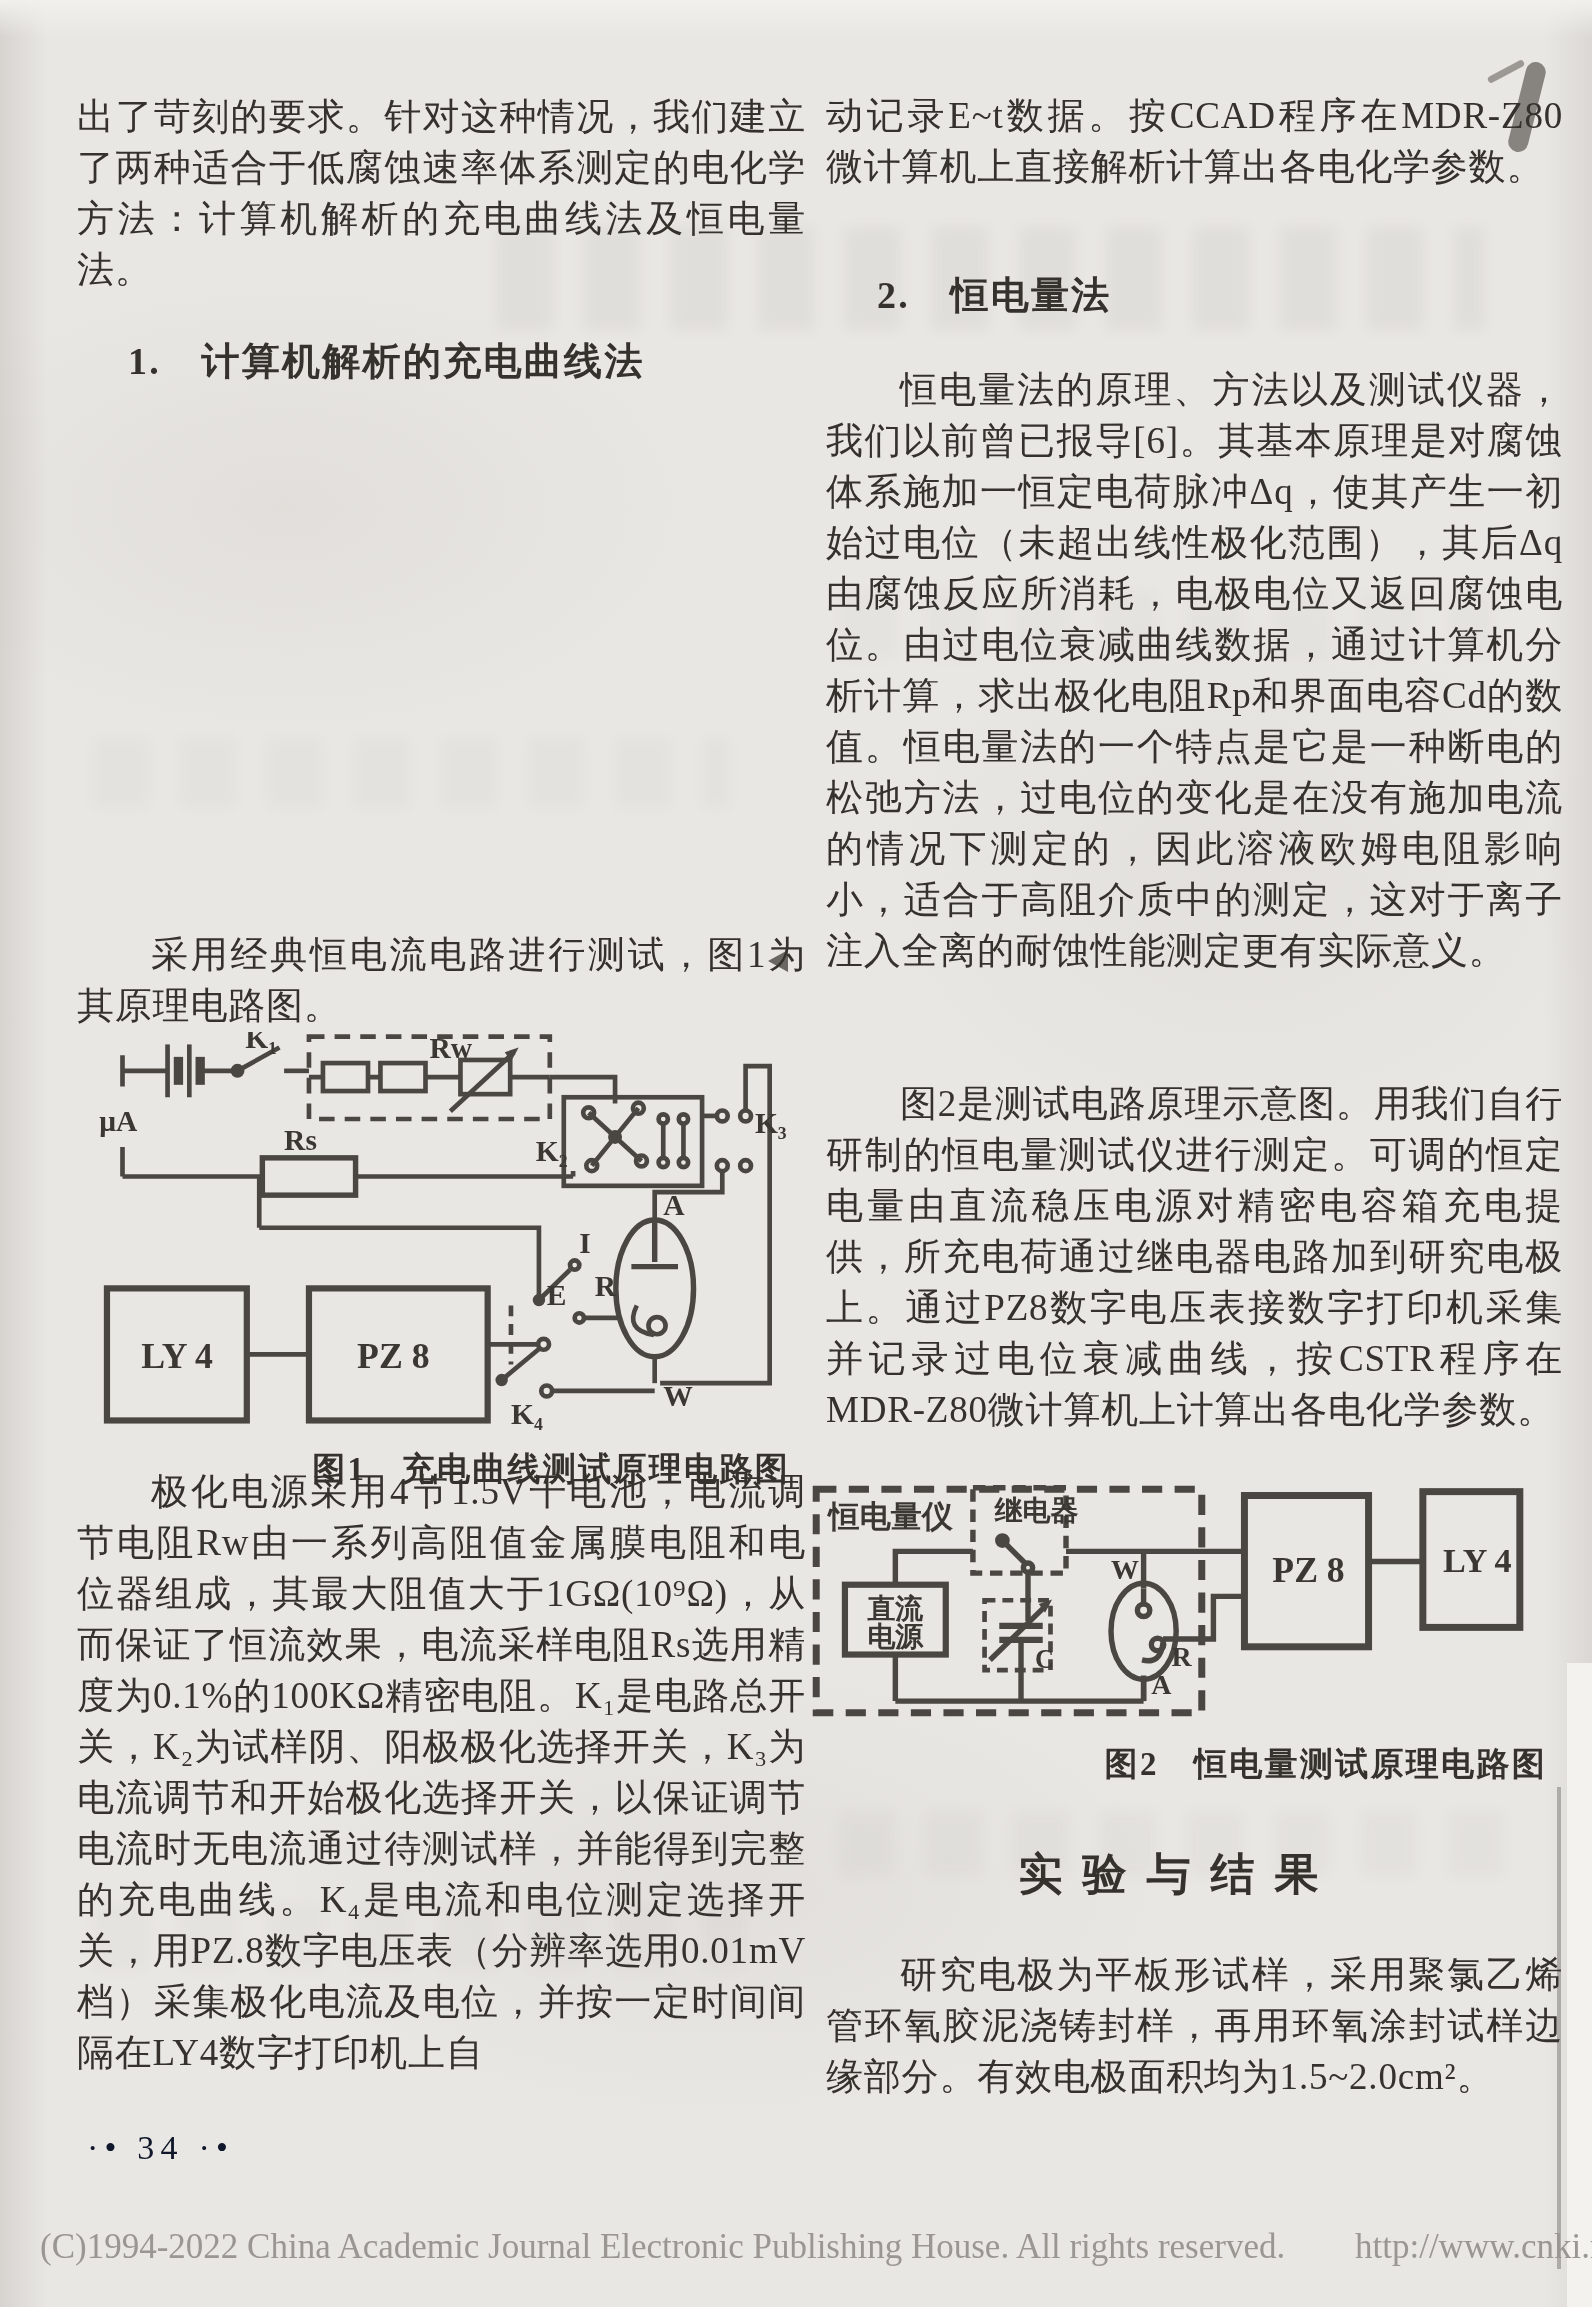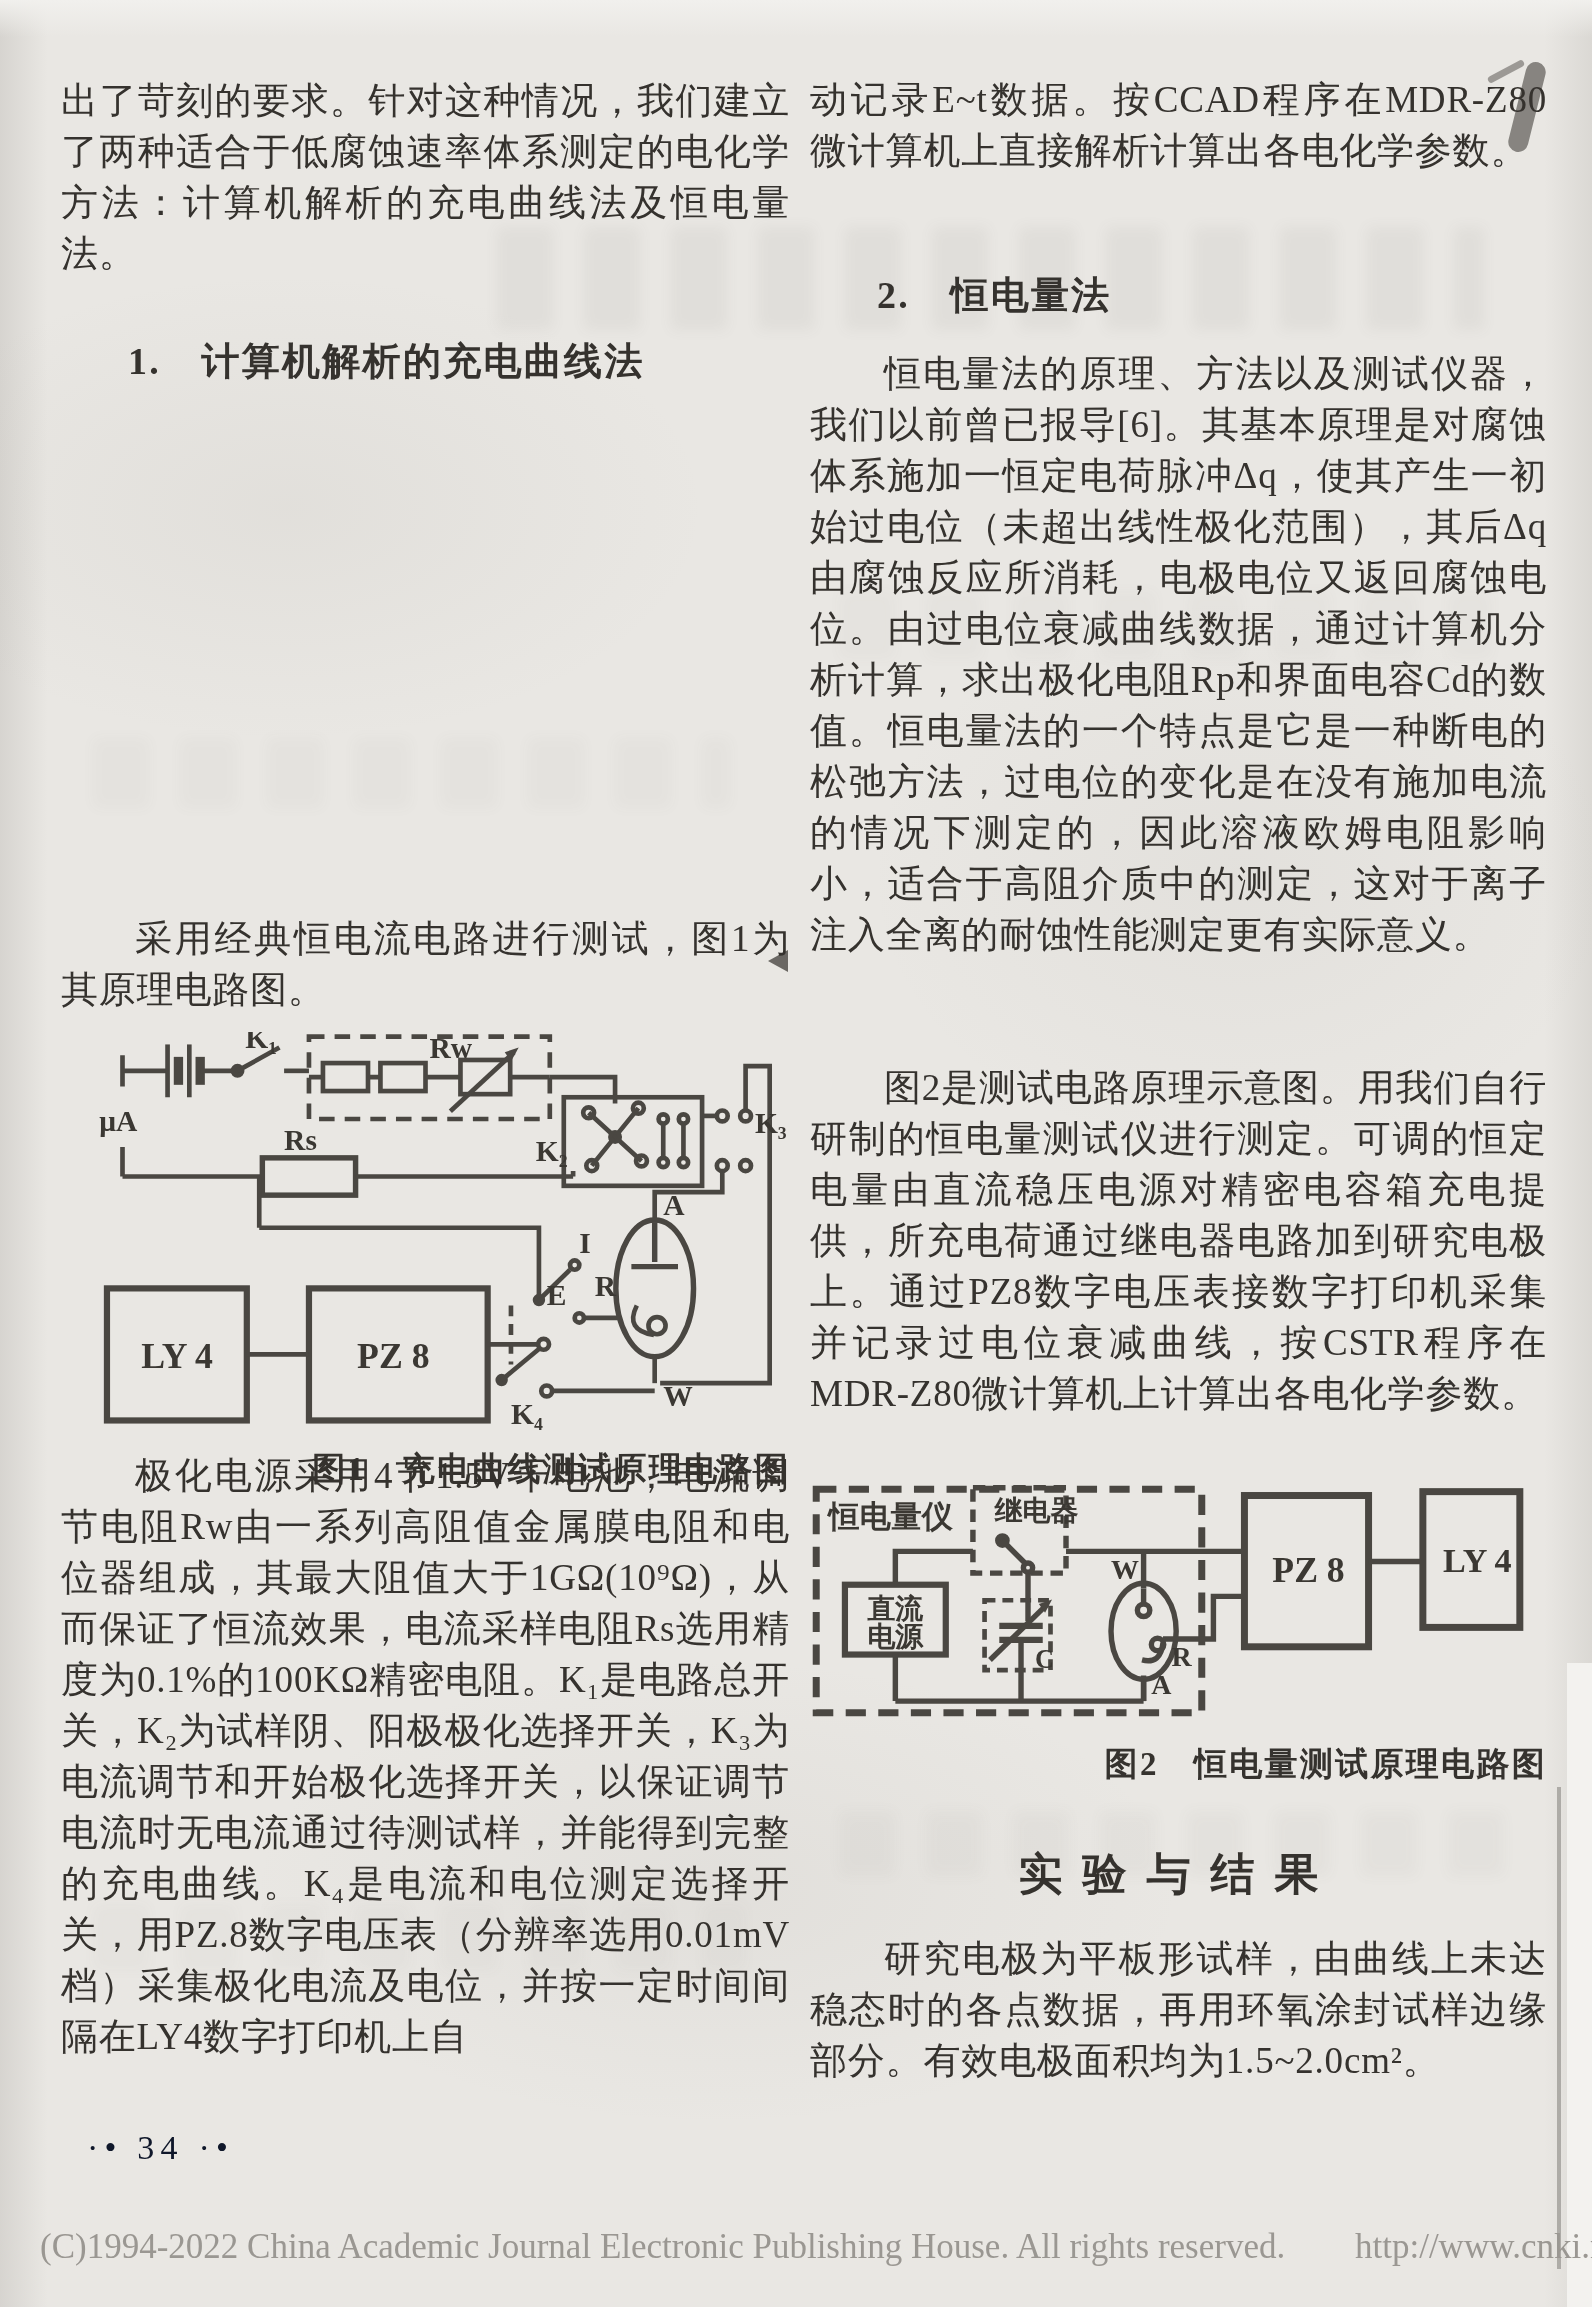--- a/index.html
+++ b/index.html
@@ -8,21 +8,21 @@
   .page::before{content:"";position:absolute;inset:0;pointer-events:none;
     background:
       radial-gradient(ellipse 699px 389px at 18% 22%, rgba(160,156,148,.10), transparent 60%),
       radial-gradient(ellipse 622px 466px at 78% 38%, rgba(150,146,140,.08), transparent 60%),
       radial-gradient(ellipse 777px 389px at 45% 82%, rgba(150,146,140,.09), transparent 60%),
       linear-gradient(90deg, rgba(130,126,120,.18), transparent 3%, transparent 97%, rgba(130,126,120,.14));}
   .col{position:absolute;top:0;height:2307px;}
   .col-left{left:61px;width:729px;}
   .col-right{left:810px;width:737px;}
   .blk{position:absolute;left:0;width:100%;}
-  p.body{font-size:37px;line-height:51px;text-align:justify;letter-spacing:0.8px;margin:0;}
+  p.body{font-size:37px;line-height:51px;text-align:justify;letter-spacing:0.8px;margin:16px;}
   .indent{text-indent:2em;}
   h2.sec{font-size:38px;font-weight:bold;margin:0;letter-spacing:2.3px;padding-left:67px;}
   .caption{font-size:33px;font-weight:bold;text-align:right;letter-spacing:2.3px;}
   .results{font-size:44px;font-weight:bold;text-align:center;letter-spacing:20px;margin:0;}
   .pagenum{position:absolute;left:87px;top:2129px;font-size:34px;letter-spacing:6.2px;color:#0f172a;}
   .footer{position:absolute;left:40px;top:2227px;font-size:35px;color:#9a9792;white-space:nowrap;}
   .footer-url{position:absolute;left:1355px;top:2227px;font-size:35px;color:#9a9792;white-space:nowrap;}
   svg.fig{display:block;}
   svg.fig text{font-family:"Liberation Serif","DejaVu Serif",serif;font-weight:bold;fill:#3b3833;}
   
@@ -249,21 +249,21 @@
           <text x="596" y="132" font-size="46">PZ 8</text>
           <text x="816" y="118" font-size="44">LY 4</text>
         </g>
       </svg>
     </figure>
 
     <div class="caption blk" style="top:1742px;">图2　恒电量测试原理电路图</div>
 
     <h2 class="results blk" style="top:1845px;">实验与结果</h2>
 
-    <p class="body indent blk" style="top:1933px;">研究电极为平板形试样，由曲线上未达稳态时的各点数据，再用环氧涂封试样边缘部分。有效电极面积均为1.5~2.0cm²。</p>
+    <p class="body indent blk" style="top:1933px;">研究电极为平板形试样，采用聚氯乙烯管环氧胶泥浇铸封样，再用环氧涂封试样边缘部分。有效电极面积均为1.5~2.0cm²。</p>
   </main>
 
   <div class="pagenum">·• 34 ·•</div>
   <div class="footer">(C)1994-2022 China Academic Journal Electronic Publishing House. All rights reserved.</div>
   <div class="footer-url">http://www.cnki.ne</div>
 
 </div>
 
 
 </body></html>

